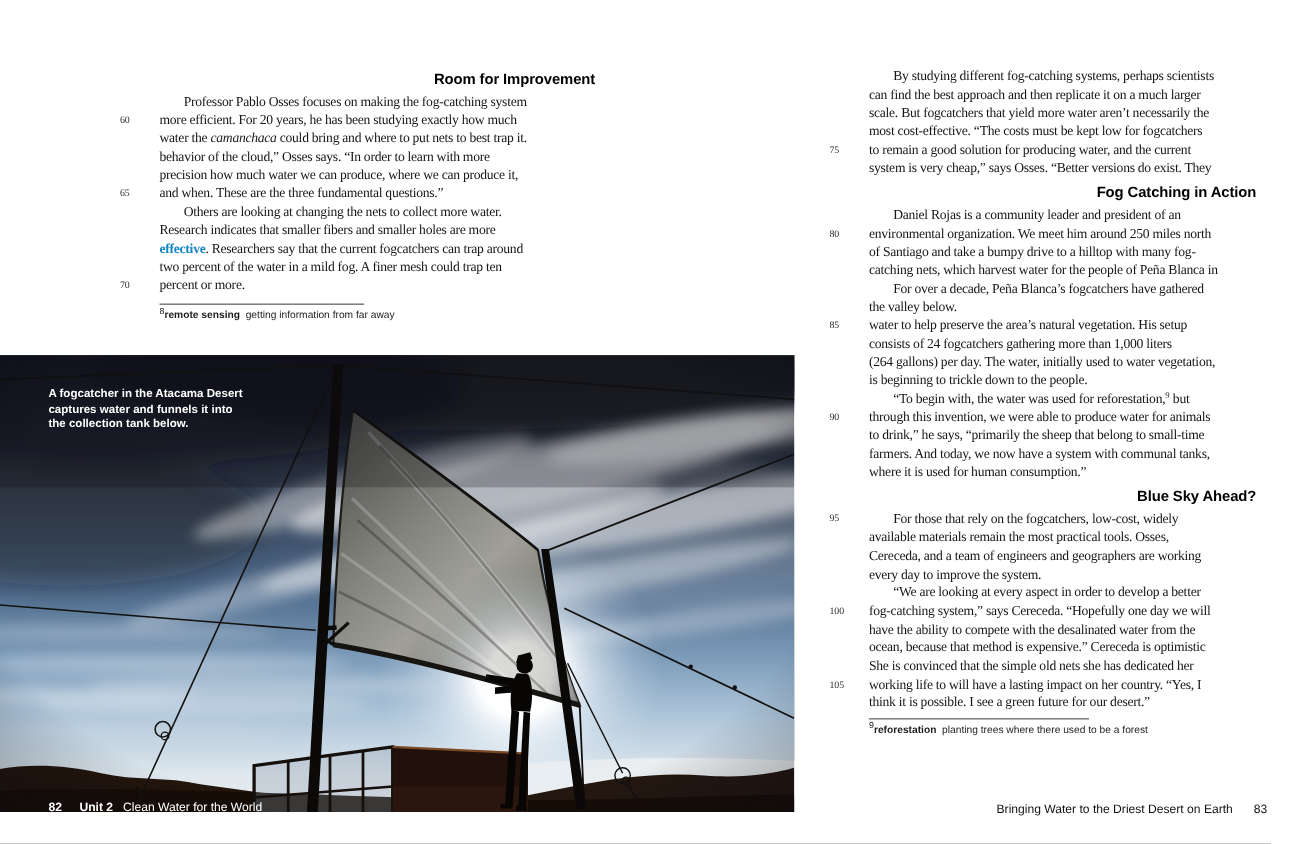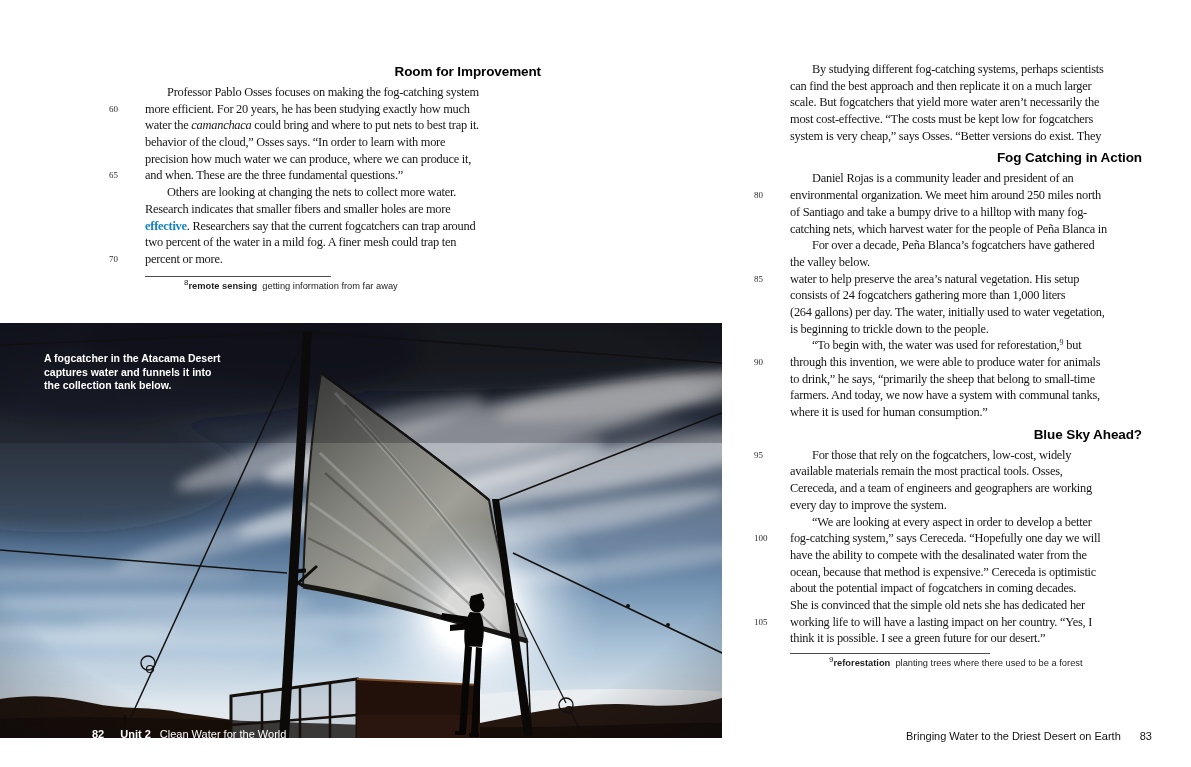--- a/index.html
+++ b/index.html
@@ -16,32 +16,32 @@
            font-size:9px;letter-spacing:0;color:#2d2d2d;line-height:10px;}
   .h{font-family:"Liberation Sans","DejaVu Sans",sans-serif;font-weight:700;
      font-size:13.5px;line-height:16px;color:#000;margin:6px 0 4px;letter-spacing:-0.1px;text-align:right;}
   .col .h:first-child{margin-top:0;}
   i{font-style:italic;}
   .bl{color:var(--accent,#1283c4);font-weight:700;}
   sup{font-size:8px;position:relative;top:-4px;vertical-align:baseline;letter-spacing:0;}
   .fnrule{border-top:1.4px solid #4a4a4a;width:186px;margin-top:8px;}
   .col-right .fnrule{width:200px;margin-top:6px;}
   .fn{font-family:"Liberation Sans","DejaVu Sans",sans-serif;font-size:9.3px;
-      color:#1d1d1d;margin-top:4px;letter-spacing:0;margin-left:39px;}
+      color:#1d1d1d;margin-top:4px;letter-spacing:0;}
   .fn b{font-weight:700;}
   
   .photo{position:absolute;left:0;top:323px;width:722px;height:415px;overflow:hidden;
          background:#202734;}
   .photo svg{display:block;}
   .caption{position:absolute;left:44px;top:29px;width:190px;color:#ffffff;
            font-family:"Liberation Sans","DejaVu Sans",sans-serif;font-weight:700;
            font-size:10.5px;line-height:13.5px;}
   .footer-left{position:absolute;left:44px;top:405px;color:#ffffff;
            font-family:"Liberation Sans","DejaVu Sans",sans-serif;font-size:11px;}
-  .footer-left .fp{font-weight:700;margin-right:16px;margin-left:48px;}
+  .footer-left .fp{font-weight:700;margin-right:16px;}
   .footer-left .fu{font-weight:700;margin-right:9px;}
   .footer-right{position:absolute;right:39px;top:730px;color:#111;
            font-family:"Liberation Sans","DejaVu Sans",sans-serif;font-size:11px;}
   .footer-right .fp{font-weight:400;margin-left:19px;}
 </style>
 </head>
 <body>
 
 <div class="spread">
 
@@ -63,20 +63,21 @@
     <div class="fnrule"></div>
     <div class="fn"><sup>8</sup><b>remote sensing</b>&nbsp; getting information from far away</div>
   </div>
 
   <div class="col col-right">
     <div id="flow-right">
         <div class="tl ind"><span>By studying different fog-catching systems, perhaps scientists</span></div>
         <div class="tl"><span>can find the best approach and then replicate it on a much larger</span></div>
         <div class="tl"><span>scale. But fogcatchers that yield more water aren’t necessarily the</span></div>
         <div class="tl"><span>most cost-effective. “The costs must be kept low for fogcatchers</span></div>
+        <div class="tl"><span class="num">75</span><span>to remain a good solution for producing water, and the current</span></div>
         <div class="tl"><span>system is very cheap,” says Osses. “Better versions do exist. They</span></div>
         <div class="h">Fog Catching in Action</div>
         <div class="tl ind"><span>Daniel Rojas is a community leader and president of an</span></div>
         <div class="tl"><span class="num">80</span><span>environmental organization. We meet him around 250 miles north</span></div>
         <div class="tl"><span>of Santiago and take a bumpy drive to a hilltop with many fog-</span></div>
         <div class="tl"><span>catching nets, which harvest water for the people of Peña Blanca in</span></div>
         <div class="tl ind"><span>For over a decade, Peña Blanca’s fogcatchers have gathered</span></div>
         <div class="tl"><span>the valley below.</span></div>
         <div class="tl"><span class="num">85</span><span>water to help preserve the area’s natural vegetation. His setup</span></div>
         <div class="tl"><span>consists of 24 fogcatchers gathering more than 1,000 liters</span></div>
@@ -89,21 +90,20 @@
         <div class="tl"><span>where it is used for human consumption.”</span></div>
         <div class="h">Blue Sky Ahead?</div>
         <div class="tl ind"><span class="num">95</span><span>For those that rely on the fogcatchers, low-cost, widely</span></div>
         <div class="tl"><span>available materials remain the most practical tools. Osses,</span></div>
         <div class="tl"><span>Cereceda, and a team of engineers and geographers are working</span></div>
         <div class="tl"><span>every day to improve the system.</span></div>
         <div class="tl ind"><span>“We are looking at every aspect in order to develop a better</span></div>
         <div class="tl"><span class="num">100</span><span>fog-catching system,” says Cereceda. “Hopefully one day we will</span></div>
         <div class="tl"><span>have the ability to compete with the desalinated water from the</span></div>
         <div class="tl"><span>ocean, because that method is expensive.” Cereceda is optimistic</span></div>
-        <div class="tl"><span>about the potential impact of fogcatchers in coming decades.</span></div>
         <div class="tl"><span>She is convinced that the simple old nets she has dedicated her</span></div>
         <div class="tl"><span class="num">105</span><span>working life to will have a lasting impact on her country. “Yes, I</span></div>
         <div class="tl"><span>think it is possible. I see a green future for our desert.”</span></div>
       </div>
     <div class="fnrule"></div>
     <div class="fn"><sup>9</sup><b>reforestation</b>&nbsp; planting trees where there used to be a forest</div>
   </div>
 
   <div class="photo">
     <svg width="722" height="444" viewBox="0 0 722 444">

